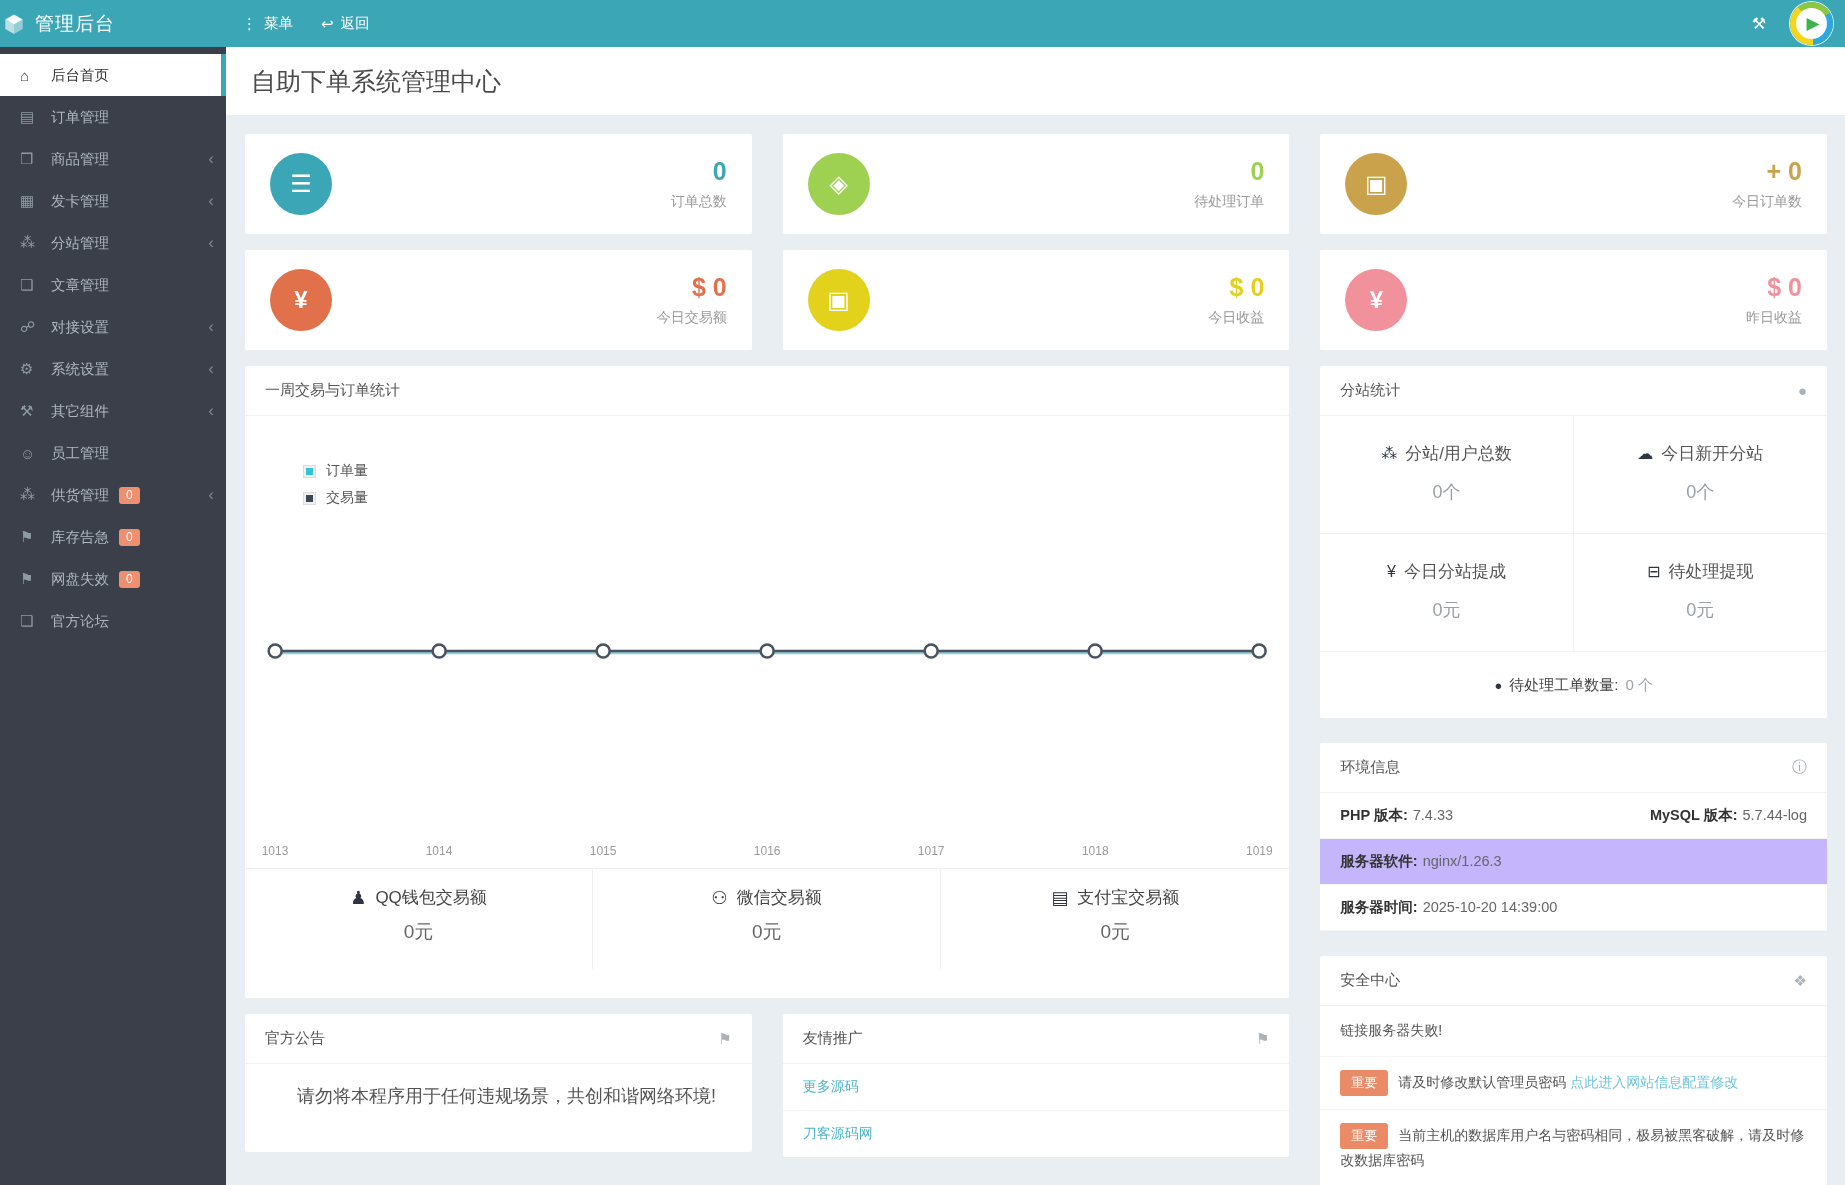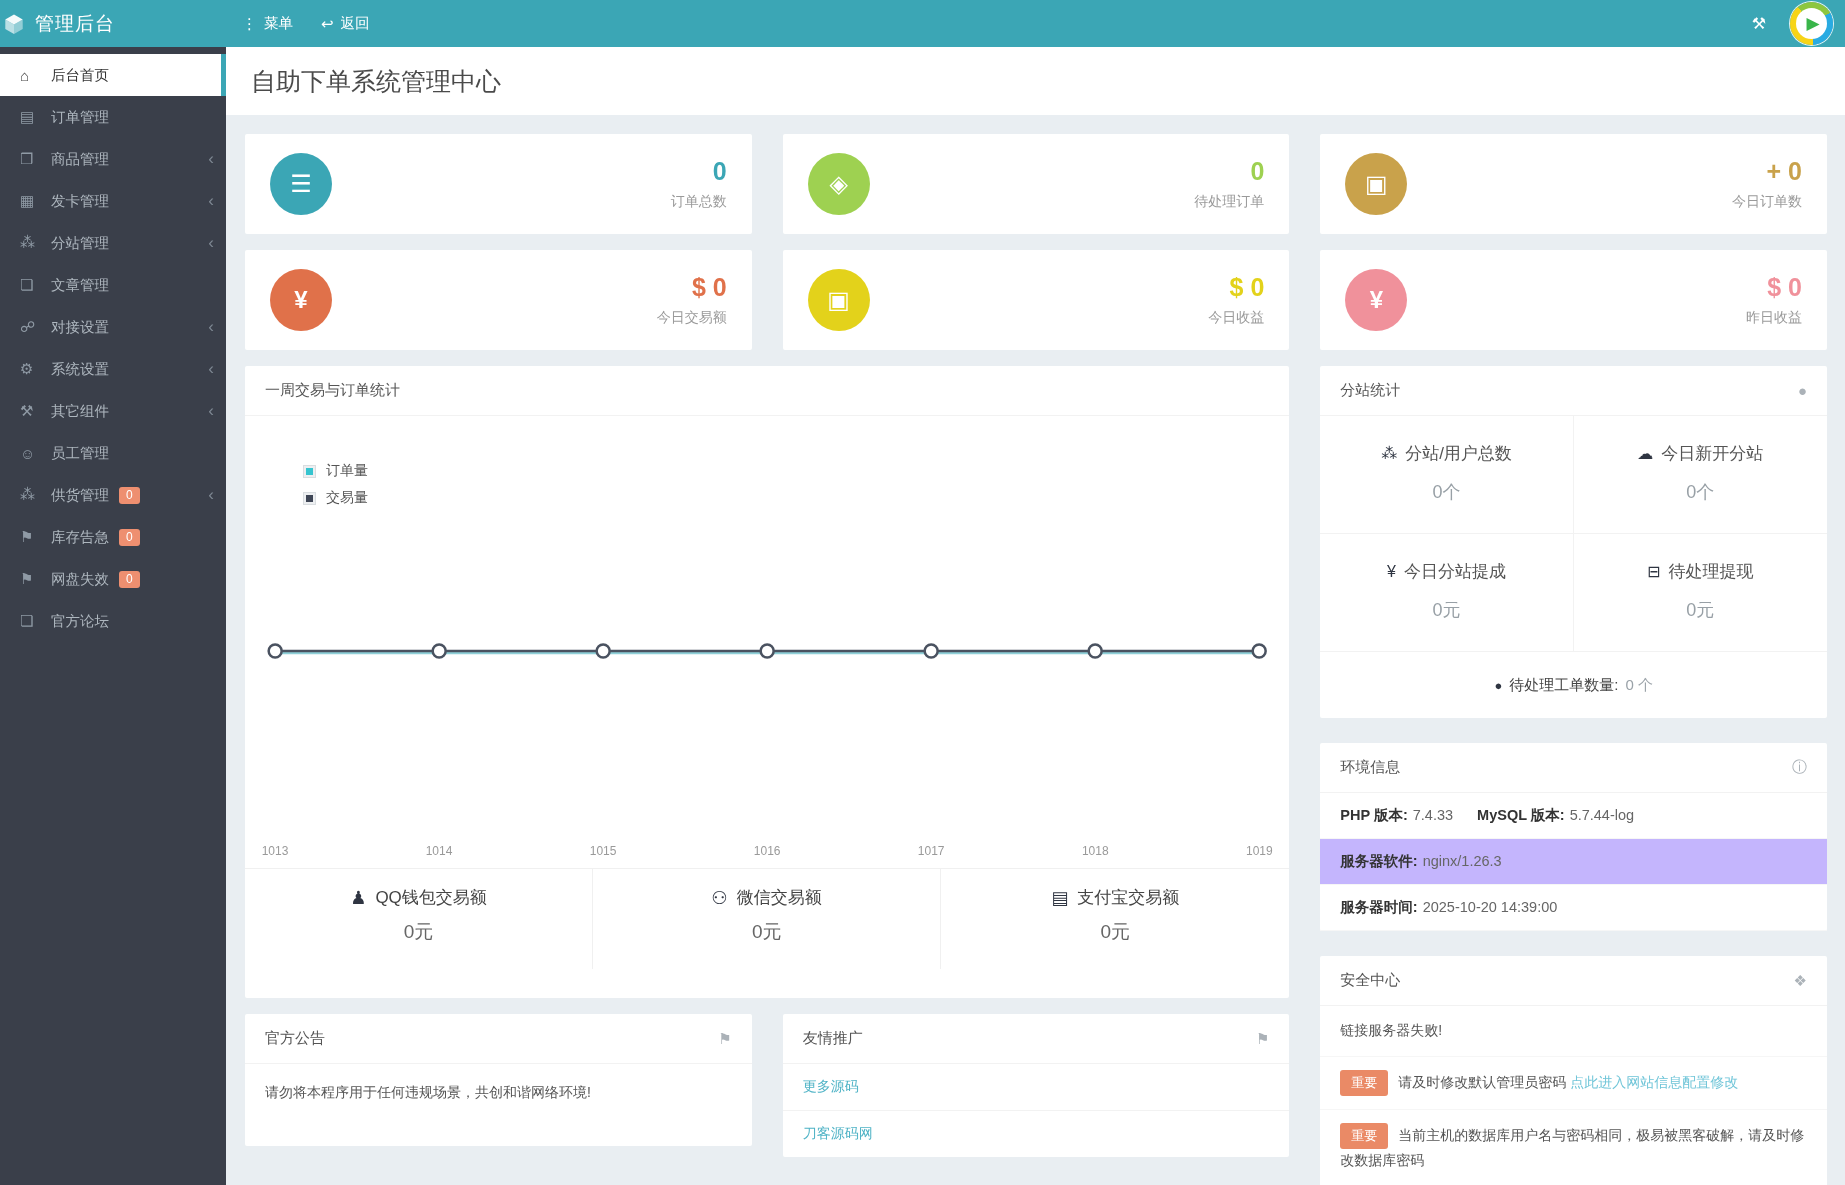--- a/index.html
+++ b/index.html
@@ -80,32 +80,32 @@
   .sub-cell { text-align:center; padding:26px 0 29px; border-right:1px solid #F2F2F2; border-bottom:1px solid #F2F2F2; }
   .sub-cell:nth-child(2n) { border-right:none; }
   .sub-label { font-size:17px; color:#555; }
   .sub-icon { color:#2F3542; margin-right:8px; font-size:16px; }
   .sub-value { margin-top:15px; font-size:18px; color:#98A0A6; }
   .sub-footer { height:66px; display:flex; align-items:center; justify-content:center;
     font-size:15px; color:#444; gap:7px; }
   .sub-footer .cm { color:#2F3542; font-size:13px; }
   .sub-footer .val { color:#9AA2A8; }
 
-  .env-row { padding:13px 20px; border-bottom:1px solid #F6F6F6; font-size:14.5px; color:#666; display:flex; gap:24px; }
+  .env-row { padding:13px 20px; border-bottom:1px solid #F6F6F6; font-size:14.5px; color:#666; display:flex; gap:32px;justify-content:space-between; }
   .env-row:nth-child(2n) { background:#c4b5fd; }
   .env-label { font-weight:bold; color:#333; margin-right:5px; }
 
   .sec-row { padding:13px 20px; border-bottom:1px solid #F6F6F6; font-size:14px; color:#555; line-height:1.7; }
   .sec-badge { display:inline-block; background:#EA8A66; color:#fff; font-size:13px;
     padding:2px 11px; border-radius:3px; margin-right:10px; }
   .sec-link { color:#6FC5D8; cursor:pointer; text-decoration:none; }
 
   .notice-panel { grid-column:1; grid-row:4; align-self:start; }
   .promo-panel { grid-column:2; grid-row:4; align-self:start; }
-  .notice-body { padding:20px 20px 44px; font-size:14px; color:#555; }
+  .notice-body { padding:20px 20px 44px; font-size:18px; color:#555;margin-left:32px; }
   .promo-row { padding:14px 20px; border-bottom:1px solid #F2F2F2; font-size:14px; color:#4FB3C6; cursor:pointer; }
   .promo-row:last-child { border-bottom:none; }
 </style>
 </head>
 <body>
 
 <header class="topbar">
   <div class="brand">
     <span class="cube">
       <svg width="22" height="22" viewBox="0 0 24 24">

